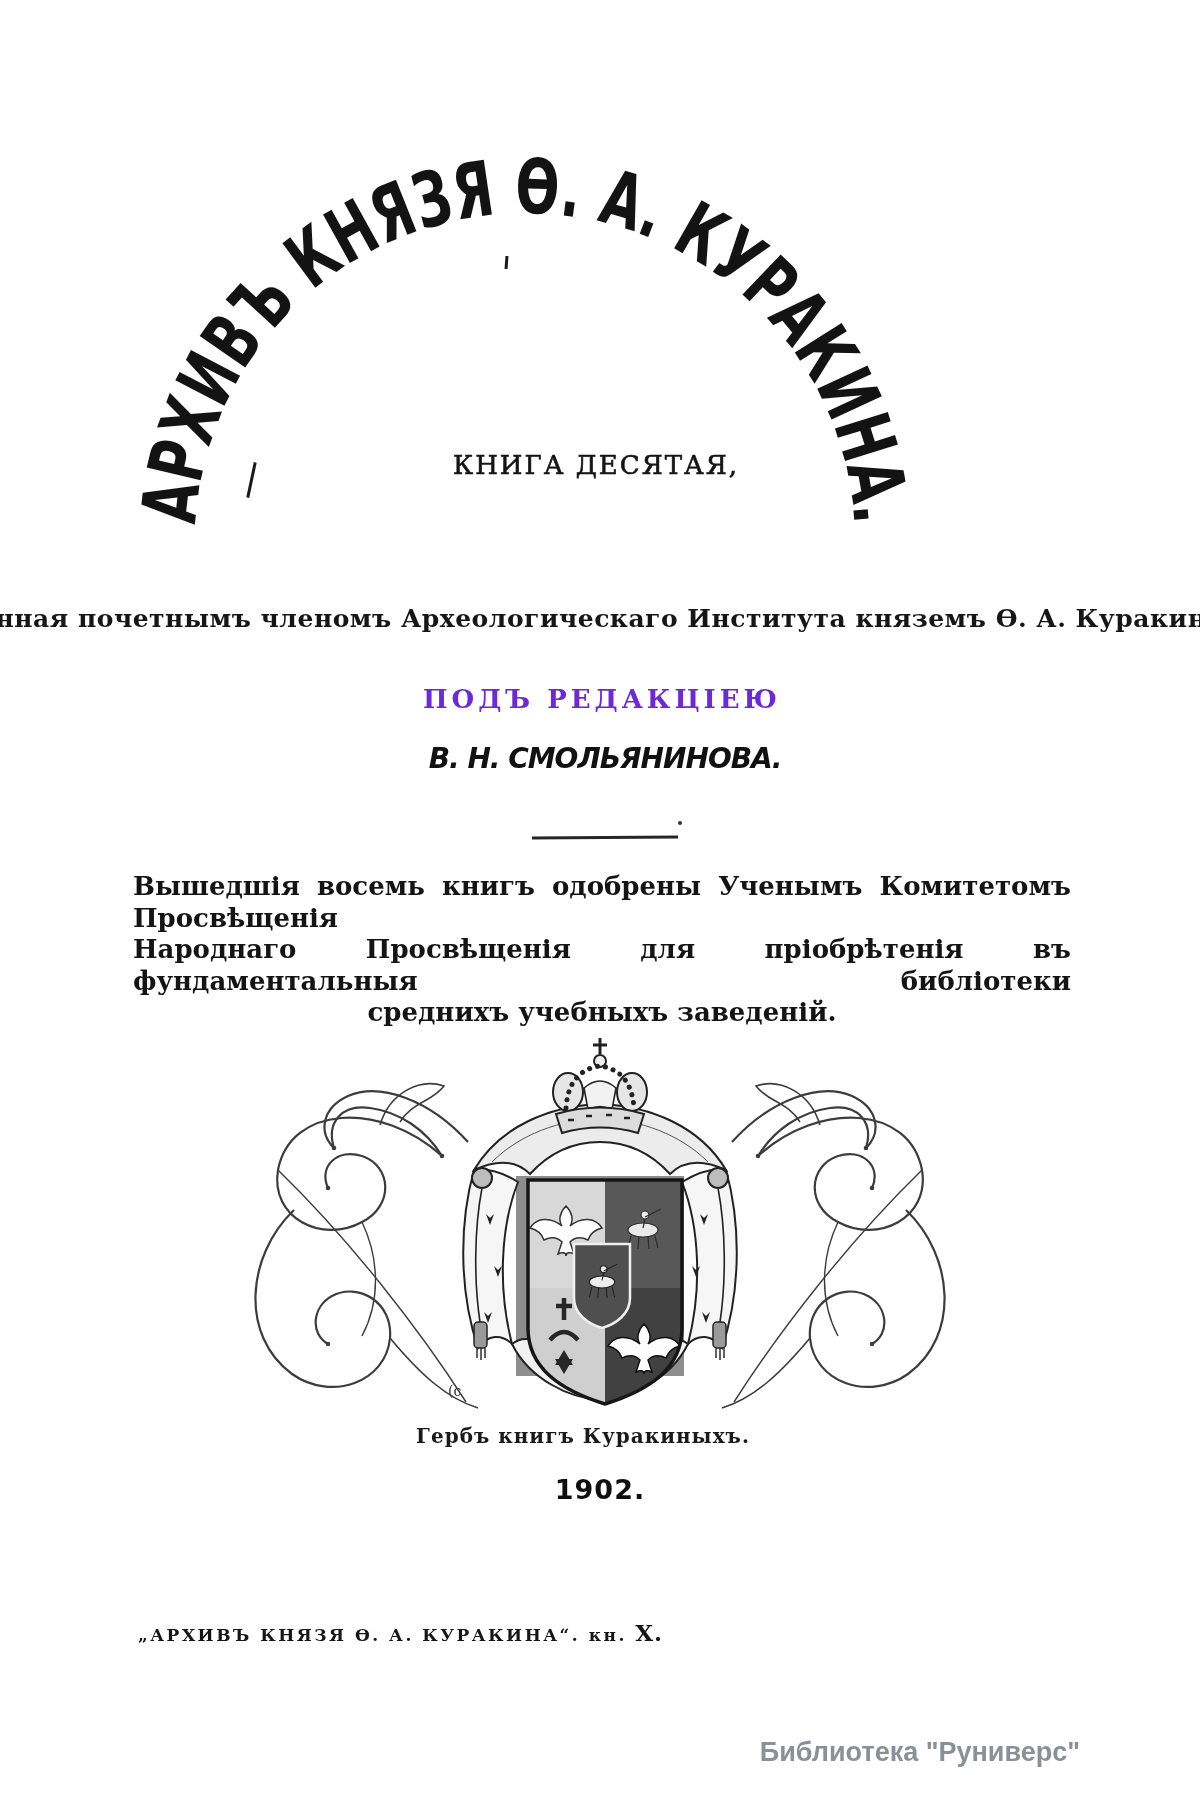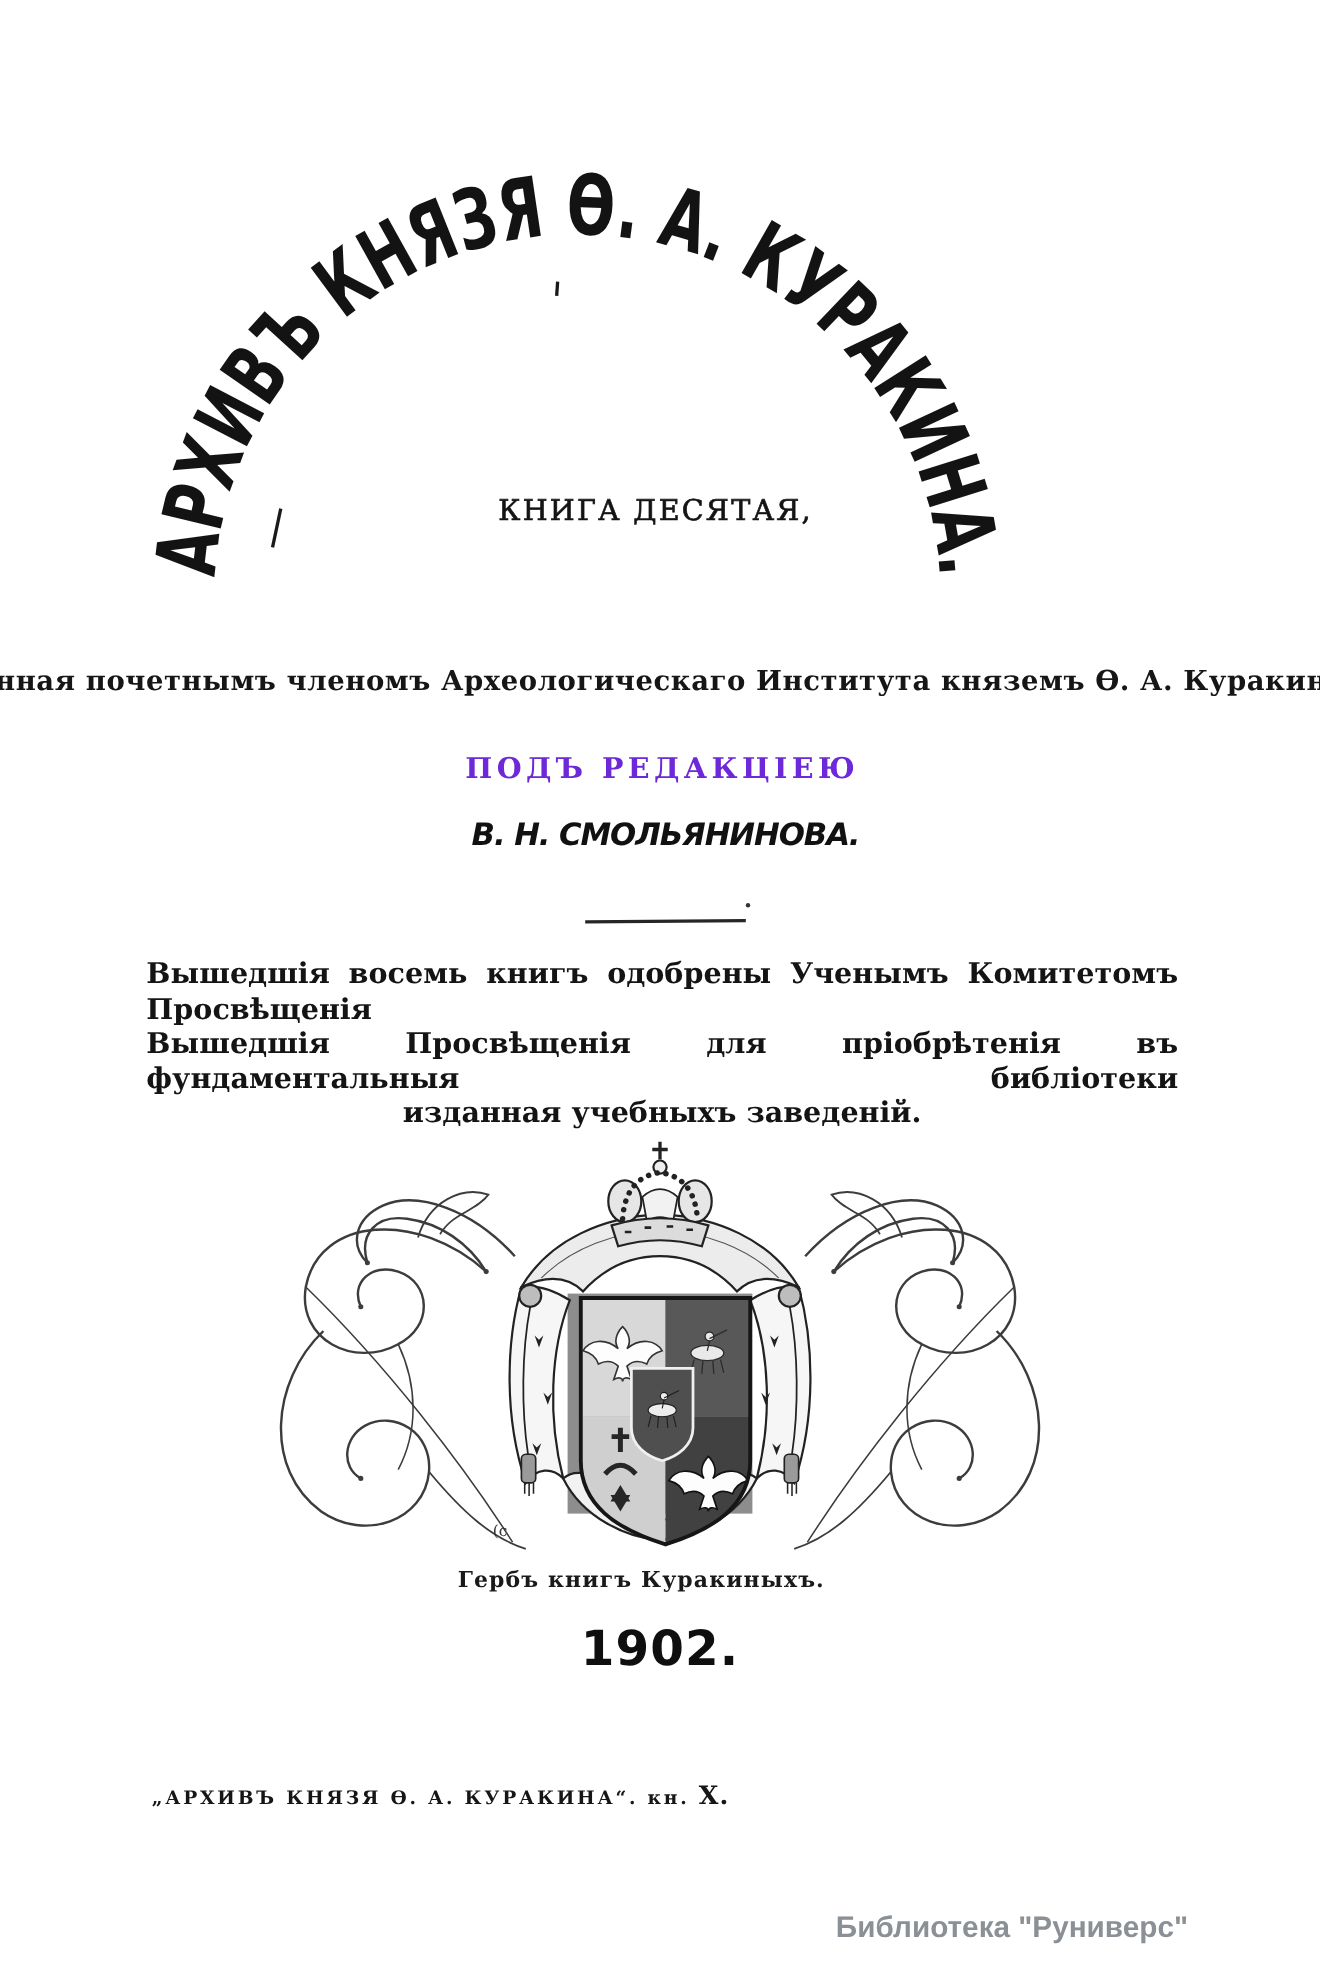--- a/index.html
+++ b/index.html
@@ -48,21 +48,21 @@
   .paragraph .cline{text-align:center;}
 
   #arms-wrap{left:230px;top:1030px;width:740px;height:400px;}
   #arms-wrap svg{width:100%;height:100%;}
 
   .crest-caption{
     left:583px;top:1424px;font-size:20px;font-weight:bold;letter-spacing:1px;color:#1a1a1a;
   }
   .year{
     left:600px;top:1474px;font-family:"DejaVu Sans","Liberation Sans",sans-serif;
-    font-size:44px;font-weight:bold;letter-spacing:1px;color:#0f0f0f;
+    font-size:27px;font-weight:bold;letter-spacing:1px;color:#0f0f0f;
   }
   .footer{
     left:138px;top:1606px;color:#161616;white-space:nowrap;margin-top:13px;
   }
   .footer .series{font-size:17px;font-weight:bold;letter-spacing:2.5px;}
   .footer .volume{font-size:23px;font-weight:bold;letter-spacing:1px;}
   .watermark{
     right:120px;top:1737px;font-family:"Liberation Sans","DejaVu Sans",sans-serif;
     font-size:27px;font-weight:bold;color:#8a9095;
   }
@@ -94,22 +94,22 @@
 
 <div class="abs cx pod-red">ПОДЪ РЕДАКЦІЕЮ</div>
 
 <div class="abs cx editor">В. Н. СМОЛЬЯНИНОВА.</div>
 
 <div class="abs rule"></div>
 <div class="abs rule-dot"></div>
 
 <div class="abs paragraph">
   <div class="jline">Вышедшія восемь книгъ одобрены Ученымъ Комитетомъ Просвѣщенія</div>
-  <div class="jline">Вышедшія Просвѣщенія для пріобрѣтенія въ фундаментальныя библіотеки</div>
-  <div class="cline">изданная учебныхъ заведеній.</div>
+  <div class="jline">Народнаго Просвѣщенія для пріобрѣтенія въ фундаментальныя библіотеки</div>
+  <div class="cline">среднихъ учебныхъ заведеній.</div>
 </div>
 
 <div class="abs" id="arms-wrap">
   <svg viewBox="0 0 740 400">
     <defs>
       <clipPath id="sc">
         <path d="M298 150 H452 V298 C452 338 420 360 375 374 C330 360 298 338 298 298 Z"></path>
       </clipPath>
       <path id="eagle" d="M0 -26 C -6 -20 -8 -12 -4 -6 C -16 -16 -30 -14 -36 -4 C -28 -2 -24 2 -22 8 C -14 4 -8 6 -4 10 L -8 22 C -4 20 0 20 0 24 C 0 20 4 20 8 22 L 4 10 C 8 6 14 4 22 8 C 24 2 28 -2 36 -4 C 30 -14 16 -16 4 -6 C 8 -12 6 -20 0 -26 Z"></path>
       <g id="fl" stroke="#3c3c3c" fill="none" stroke-width="2.2">

